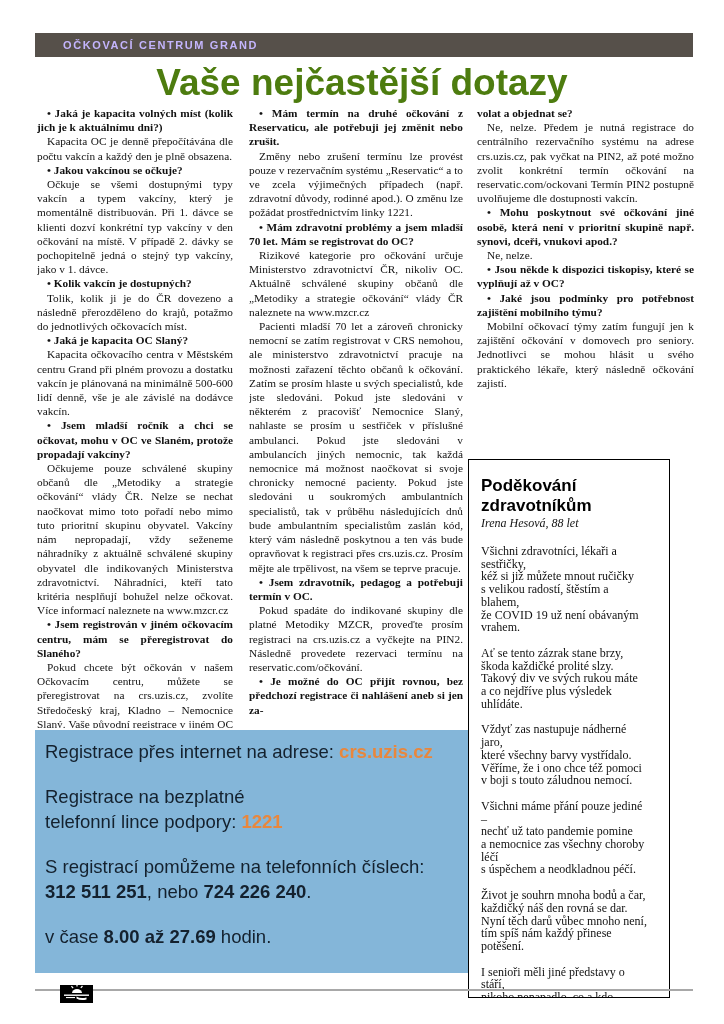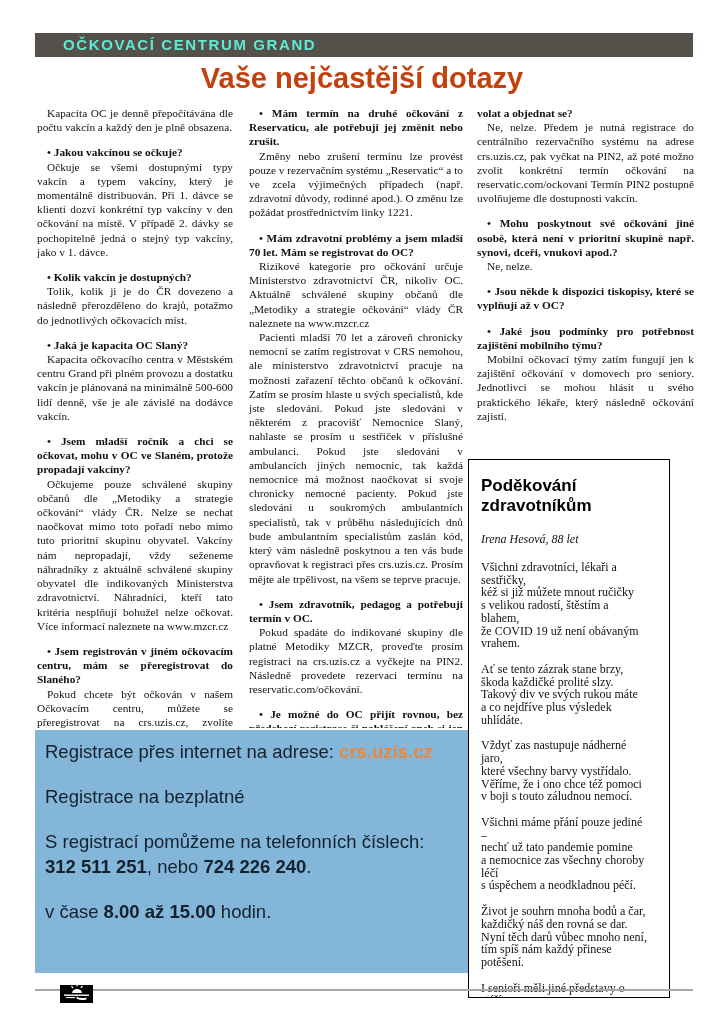--- a/index.html
+++ b/index.html
@@ -15,51 +15,51 @@
     background: #ffffff;
     font-family: "Liberation Serif", serif;
     color: #111;
     position: relative;
     overflow: hidden;
   }
   .kicker-bar {
     position: absolute; left: 35px; top: 33px;
     width: 658px; height: 24px;
     background: var(--header-bar, #56504a);
-    color: #5eead4;
-    font-family: "Liberation Sans", sans-serif;
-    font-weight: bold;
-    font-size: 15px;
+    color: #c4b5fd;
+    font-family: "Liberation Sans", sans-serif;
+    font-weight: bold;
+    font-size: 11px;
     letter-spacing: 1.6px;
     line-height: 24px;
     padding-left: 28px;
   }
   .page-title {
     position: absolute; left: 0; top: 62px; width: 724px;
     text-align: center;
     font-family: "Liberation Sans", sans-serif;
     font-weight: bold;
-    font-size: 29px;
-    color: #c2410c;
+    font-size: 37px;
+    color: #4d7c0f;
     margin: 0;
   }
   .col {
     position: absolute; top: 106px;
     font-size: 11.3px;
     line-height: 14.2px;
     text-align: justify;
     overflow: hidden;
     hyphens: auto;
   }
   .col1 { left: 37px;  width: 196px; height: 622px; }
   .col2 { left: 249px; width: 214px; height: 622px; }
   .col3 { left: 477px; width: 217px; height: 330px; }
   .col p { margin: 0; text-indent: 10px; }
   .col p.q { font-weight: bold; }
-  .col p.q:not(:first-child) { margin-top: 11px; }
+  .col p.q:not(:first-child) { }
   .col p.cont { text-indent: 0; }
   .info-box {
     position: absolute; left: 35px; top: 730px;
     width: 504px; height: 243px;
     background: var(--info-box-bg, #84b6d9);
     color: var(--info-text, #14212e);
     font-family: "Liberation Sans", sans-serif;
     font-size: 18.5px;
     line-height: 25px;
     padding: 9px 8px 0 10px;
@@ -78,21 +78,21 @@
   .poem-title {
     font-family: "Liberation Sans", sans-serif;
     font-weight: bold;
     font-size: 17px;
     margin: 0;
     color: #000;
   }
   .poem-author {
     font-style: italic;
     font-size: 12px;
-    margin: 16px 0 14px 0;
+    margin: 0 0 14px 0;
   }
   .stanza {
     white-space: pre-line;
     font-size: 12px;
     line-height: 12.7px;
     margin: 0 8px 13px 0;
   }
   .footer-rule {
     position: absolute; left: 35px; top: 989px;
     width: 658px; height: 2px;
@@ -115,20 +115,21 @@
 </head>
 <body>
 
 <div class="kicker-bar">
   <span>OČKOVACÍ CENTRUM GRAND</span>
 </div>
 
 <h1 class="page-title">Vaše nejčastější dotazy</h1>
 
 <div class="col col1">
+  <p class="q">• Jaká je kapacita volných míst (kolik jich je k aktuálnímu dni?)</p>
   <p class="a">Kapacita OC je denně přepočítávána dle počtu vakcín a každý den je plně obsazena.</p>
   <p class="q">• Jakou vakcínou se očkuje?</p>
   <p class="a">Očkuje se všemi dostupnými typy vakcín a typem vakcíny, který je momentálně distribuován. Při 1. dávce se klienti dozví konkrétní typ vakcíny v den očkování na místě. V případě 2. dávky se pochopitelně jedná o stejný typ vakcíny, jako v 1. dávce.</p>
   <p class="q">• Kolik vakcín je dostupných?</p>
   <p class="a">Tolik, kolik ji je do ČR dovezeno a následně přerozděleno do krajů, potažmo do jednotlivých očkovacích míst.</p>
   <p class="q">• Jaká je kapacita OC Slaný?</p>
   <p class="a">Kapacita očkovacího centra v Městském centru Grand při plném provozu a dostatku vakcín je plánovaná na minimálně 500-600 lidí denně, vše je ale závislé na dodávce vakcín.</p>
   <p class="q">• Jsem mladší ročník a chci se očkovat, mohu v OC ve Slaném, protože propadají vakcíny?</p>
   <p class="a">Očkujeme pouze schválené skupiny občanů dle „Metodiky a strategie očkování“ vlády ČR. Nelze se nechat naočkovat mimo toto pořadí nebo mimo tuto prioritní skupinu obyvatel. Vakcíny nám nepropadají, vždy seženeme náhradníky z aktuálně schválené skupiny obyvatel dle indikovaných Ministerstva zdravotnictví. Náhradníci, kteří tato kritéria nesplňují bohužel nelze očkovat. Více informací naleznete na www.mzcr.cz</p>
   <p class="q">• Jsem registrován v jiném očkovacím centru, mám se přeregistrovat do Slaného?</p>
@@ -155,27 +156,28 @@
   <p class="q">• Jaké jsou podmínky pro potřebnost zajištění mobilního týmu?</p>
   <p class="a">Mobilní očkovací týmy zatím fungují jen k zajištění očkování v domovech pro seniory. Jednotlivci se mohou hlásit u svého praktického lékaře, který následně očkování zajistí.</p>
 </div>
 
 <div class="info-box">
   <div class="group">
     <span>Registrace přes internet na adrese: </span><span class="hl">crs.uzis.cz</span>
   </div>
   <div class="group">
     <div><span>Registrace na bezplatné</span></div>
+    <div><span>telefonní lince podpory: </span><span class="hl">1221</span></div>
   </div>
   <div class="group">
     <div><span>S registrací pomůžeme na telefonních číslech:</span></div>
     <div><b>312 511 251</b><span>, nebo </span><b>724 226 240</b><span>.</span></div>
   </div>
   <div class="group">
-    <div><span>v čase </span><b>8.00 až 15.00</b><span> hodin.</span></div>
+    <div><span>v čase </span><b>8.00 až 27.69</b><span> hodin.</span></div>
   </div>
 </div>
 
 <div class="poem-box">
   <h2 class="poem-title">Poděkování zdravotníkům</h2>
   <p class="poem-author">Irena Hesová, 88 let</p>
   <p class="stanza">Všichni zdravotníci, lékaři a sestřičky,
 kéž si již můžete mnout ručičky
 s velikou radostí, štěstím a blahem,
 že COVID 19 už není obávaným vrahem.</p>

